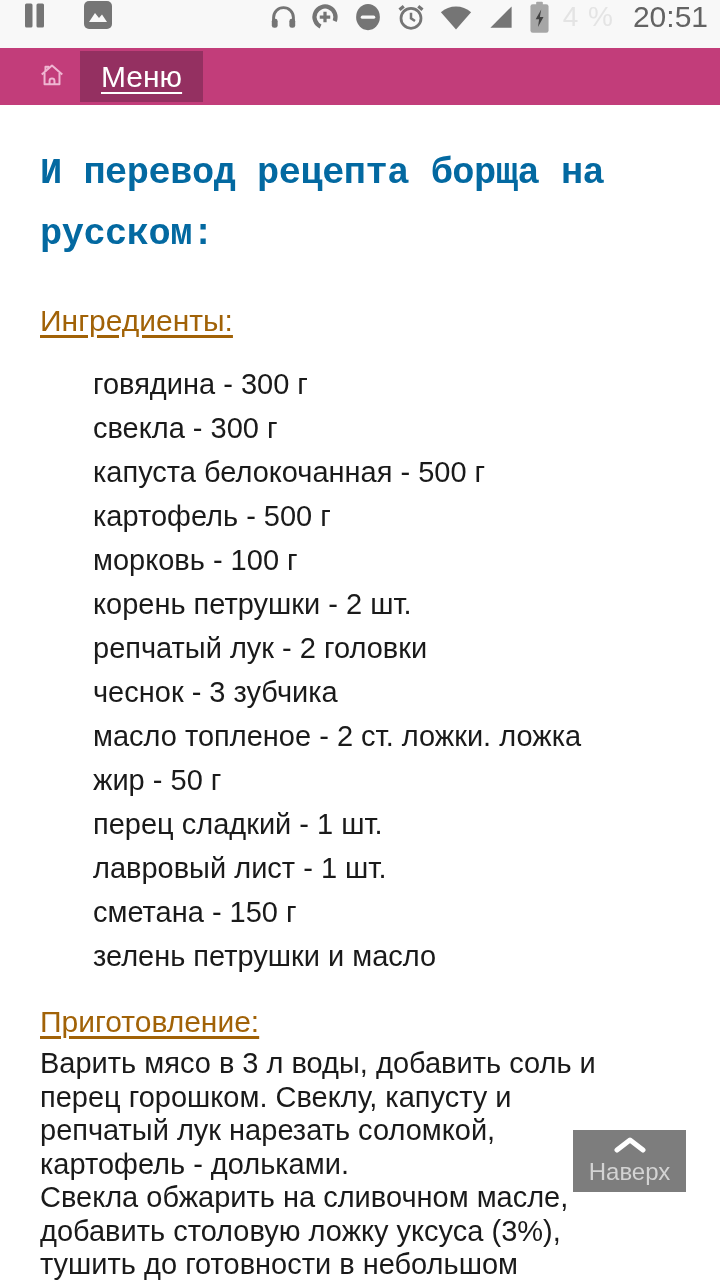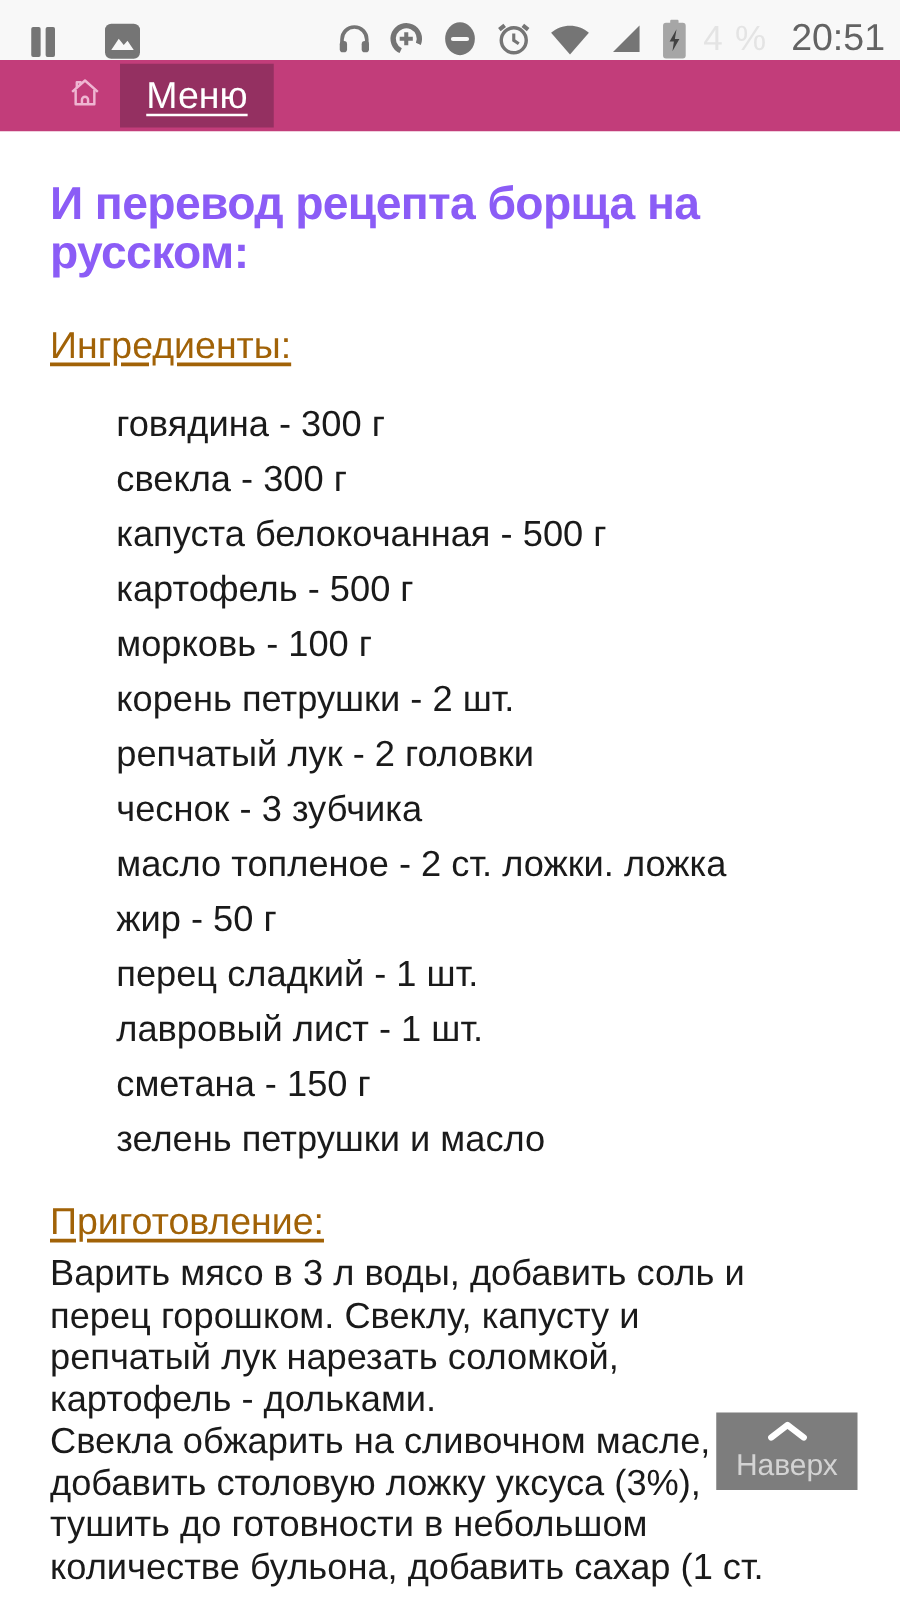--- a/index.html
+++ b/index.html
@@ -4,47 +4,47 @@
 <style>
   html,body{margin:0;padding:0;}
   body{
     width:720px;height:1280px;position:relative;overflow:hidden;
     background:#ffffff;font-family:"Liberation Sans", sans-serif;
     color:#1a1a1a;
   }
   
   .status-bar{
     height:48px;background:#f8f8f8;
-    display:flex;align-items:flex-end;justify-content:space-between;
+    display:flex;align-items:flex-start;justify-content:space-between;
     padding:0 12px 0 22px;box-sizing:border-box;
   }
   .sb-left{display:flex;align-items:center;gap:36px;}
   .sb-right{display:flex;align-items:center;gap:13px;}
   .sb-icon{display:flex;align-items:center;}
   .sb-batt-pct{font-size:28px;color:#e4e4e4;letter-spacing:1px;}
   .sb-time{font-size:30px;color:#636363;margin-left:6px;}
   
   .app-header{
     height:57px;background:#c23d7a;
-    display:flex;align-items:center;padding-left:54px;box-sizing:border-box;
+    display:flex;align-items:center;padding-left:38px;box-sizing:border-box;
   }
   .home-link{display:flex;align-items:center;cursor:pointer;}
   .menu-box{
     margin-left:14px;height:51px;background:#943061;
     display:flex;align-items:center;padding:0 21px;cursor:pointer;
   }
   .menu-label{
     color:#ffffff;font-size:30px;text-decoration:underline;
     text-underline-offset:5px;text-decoration-thickness:2px;
   }
   
   .content{padding:0 40px;box-sizing:border-box;}
   .page-title{
-    margin:38px 0 0 0;font-size:37px;font-weight:bold;line-height:39px;
-    color:#8b5cf6;letter-spacing:-0.5px;
+    margin:38px 0 0 0;font-size:37px;font-weight:bold;line-height:61px;
+    color:#0369a1;letter-spacing:-0.5px;font-family:Liberation Mono, monospace;
   }
   .section-label{
     margin:39px 0 0 0;font-size:30px;font-weight:normal;color:#a16207;
     text-decoration:underline;text-underline-offset:4px;
   }
   .section-label.prep{margin-top:27px;}
   .ingredient-list{
     list-style:none;margin:24px 0 0 0;padding:0 0 0 53px;
     font-size:29px;line-height:44px;
   }

